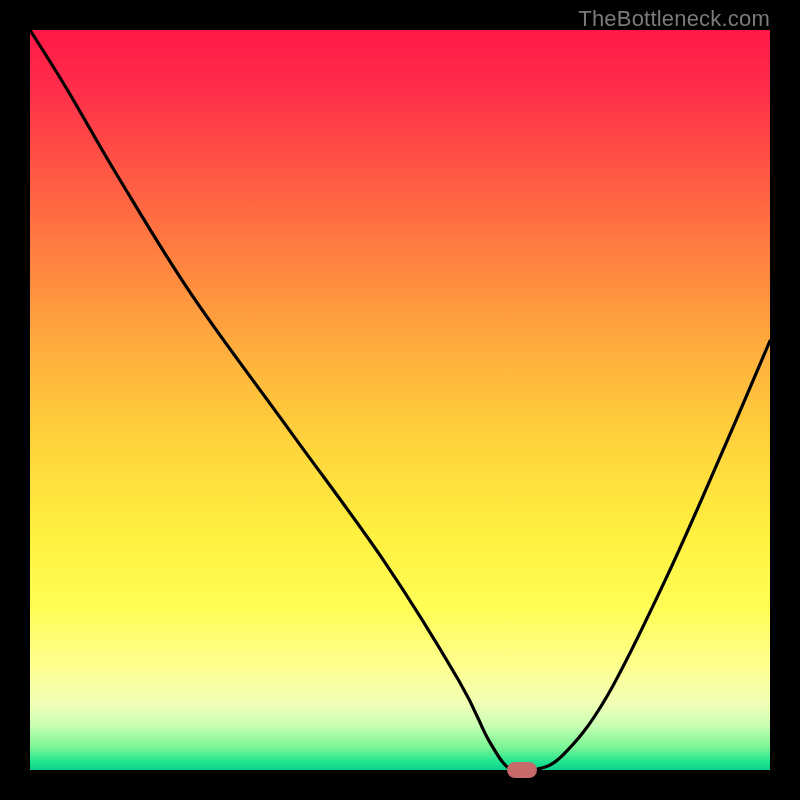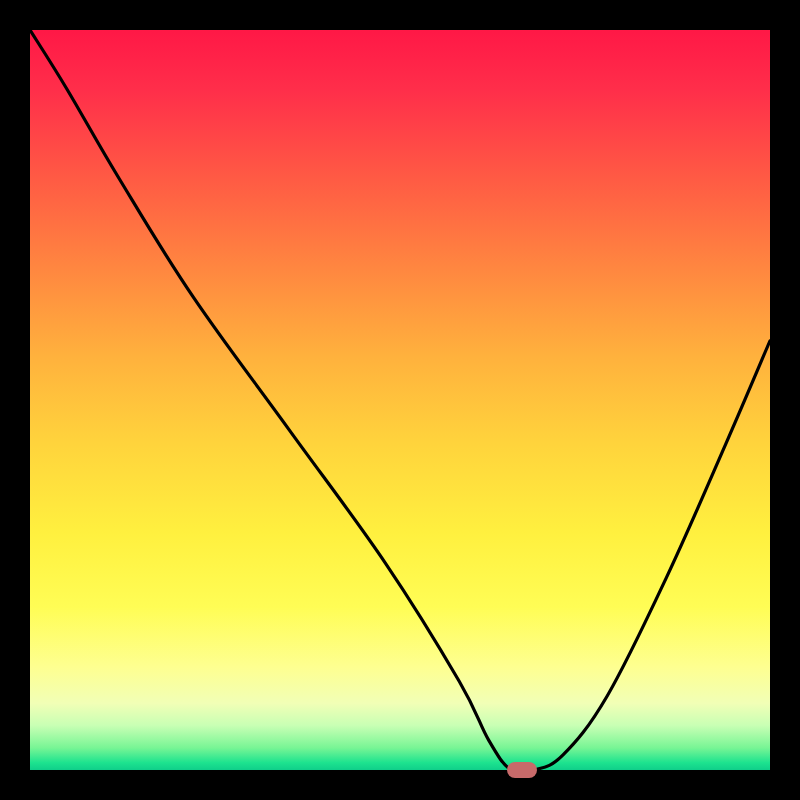--- a/index.html
+++ b/index.html
@@ -57,20 +57,21 @@
     border-radius: 10px;
     background: #c76a6a;
     transform: translate(-50%, -50%);
   }
 </style>
 </head>
 <body>
 
 <div class="chart-container">
 
+  <div class="watermark">TheBottleneck.com</div>
 
   <div class="plot-area">
 
     <svg class="curve" viewBox="0 0 740 740" preserveAspectRatio="none">
       <path id="curve-path" fill="none" stroke="#000" stroke-width="3.2" stroke-linecap="round" stroke-linejoin="round" d="M 0 0 C 6.66 10.655999999999988 21.016000000000002 32.55999999999993 37 59.19999999999993 C 52.983999999999995 85.83999999999993 66.15599999999999 110.704 88.8 148 C 111.444 185.296 132.16400000000002 221.112 162.8 266.4 C 193.436 311.688 224.368 351.64799999999997 259 399.59999999999997 C 293.632 447.55199999999996 324.56399999999996 487.51199999999994 355.2 532.8 C 385.836 578.088 410.55199999999996 619.2320000000001 429.2 651.2 C 447.848 683.168 449.476 694.4159999999999 458.8 710.4 C 468.124 726.384 473.008 734.672 481 740 C 488.992 745.328 493.87600000000003 742.664 503.20000000000005 740 C 512.524 737.336 519.4799999999999 738.5200000000001 532.8 725.2 C 546.12 711.88 558.552 697.968 577.2 666 C 595.8480000000001 634.032 615.088 592.888 636.4 547.6 C 657.712 502.312 676.9519999999999 457.024 695.5999999999999 414.4 C 714.2479999999999 371.77599999999995 732.008 329.448 740 310.8"></path>
     </svg>
 
     <div id="marker" class="marker" style="left: 492.1px; top: 740px; background: rgb(199, 106, 106);"></div>
   </div>
 

